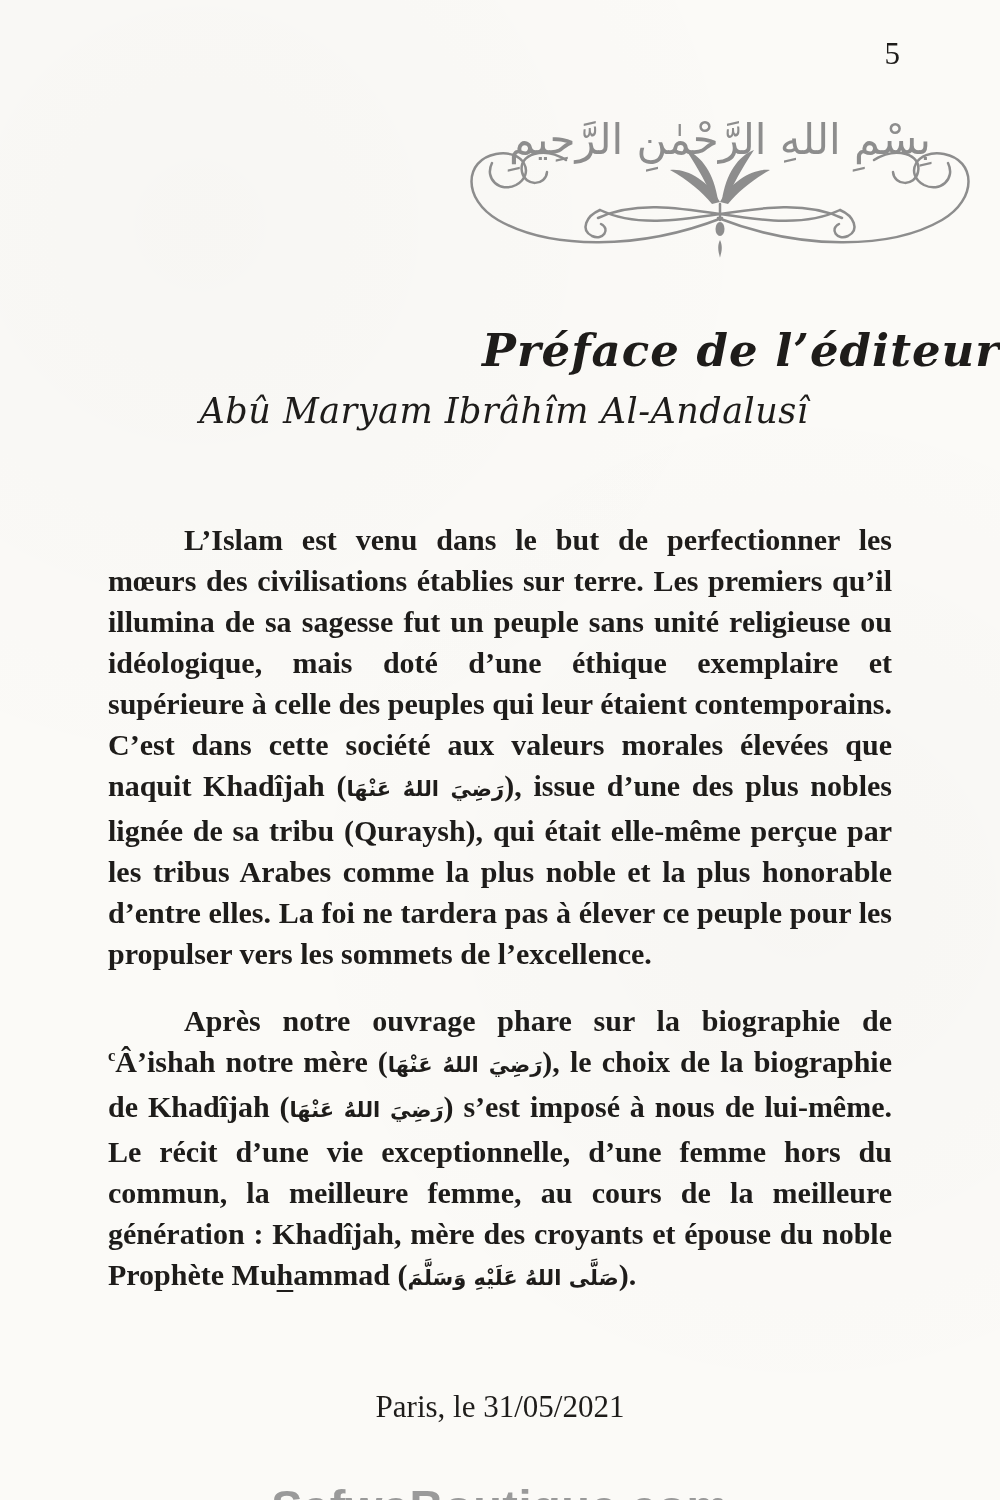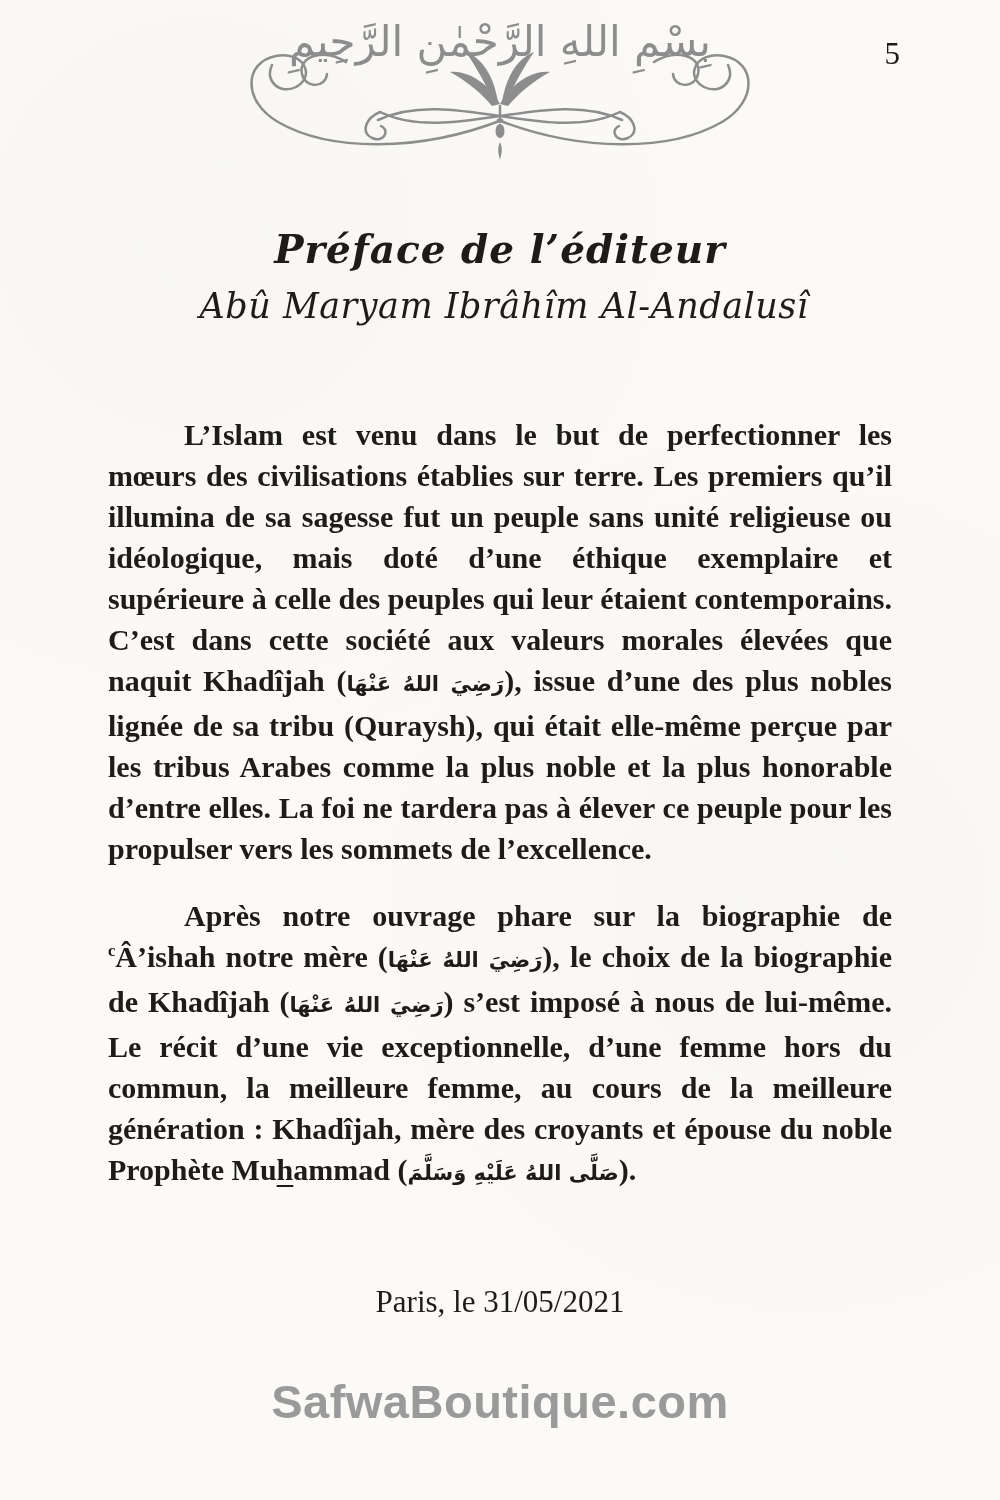--- a/index.html
+++ b/index.html
@@ -22,33 +22,34 @@
     position: relative;
     overflow: hidden;
   }
   .page-number {
     position: absolute;
     top: 36px;
     right: 100px;
     font-size: 31px;
   }
   .ornament-wrap {
-    text-align: center;
+    padding-top: 98px;
+    text-align: right;
   }
   .ornament {
     color: var(--ornament-color);
     display: inline-block;
   }
   .title {
     margin-top: 52px;
-    text-align: center;
+    text-align: right;
     font-family: "DejaVu Serif", serif;
     font-style: italic;
     font-weight: 700;
-    font-size: 39px;
+    font-size: 45px;
     letter-spacing: 1px;
   }
   .subtitle {
     margin-top: 14px;
     text-align: center;
     font-family: "DejaVu Serif", serif;
     font-style: italic;
     font-weight: 400;
     font-size: 35px;
     letter-spacing: 0.5px;

